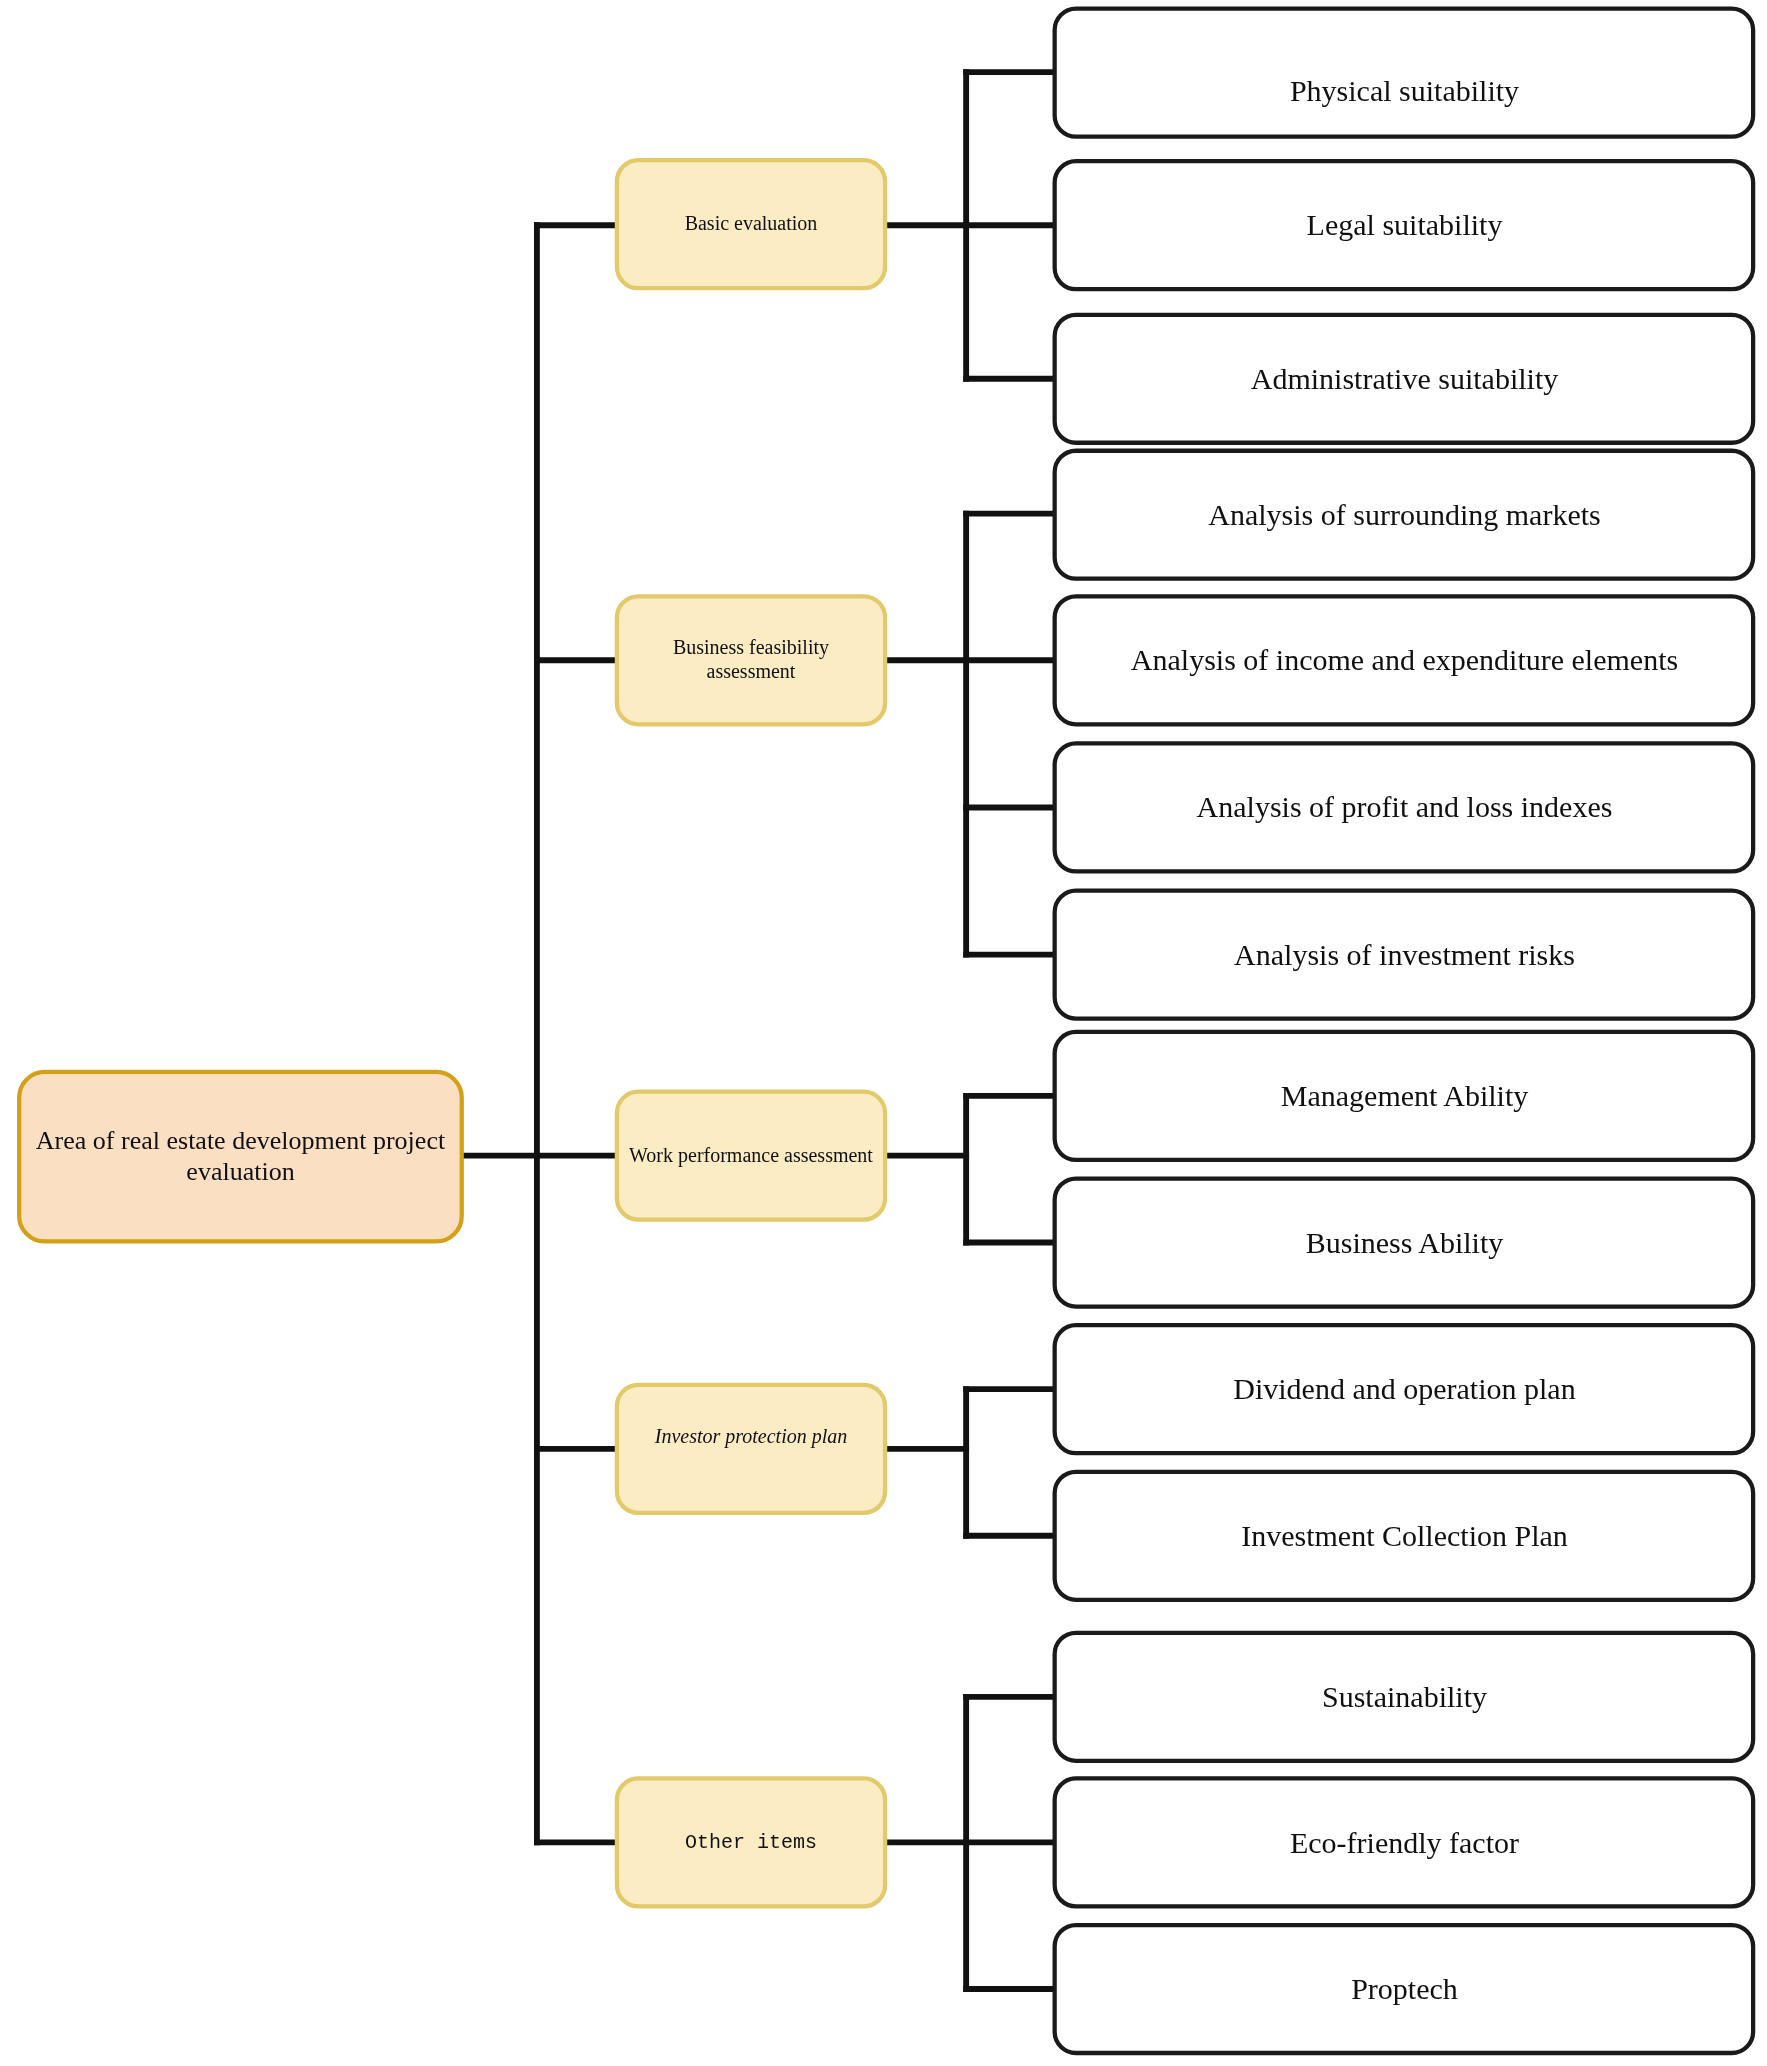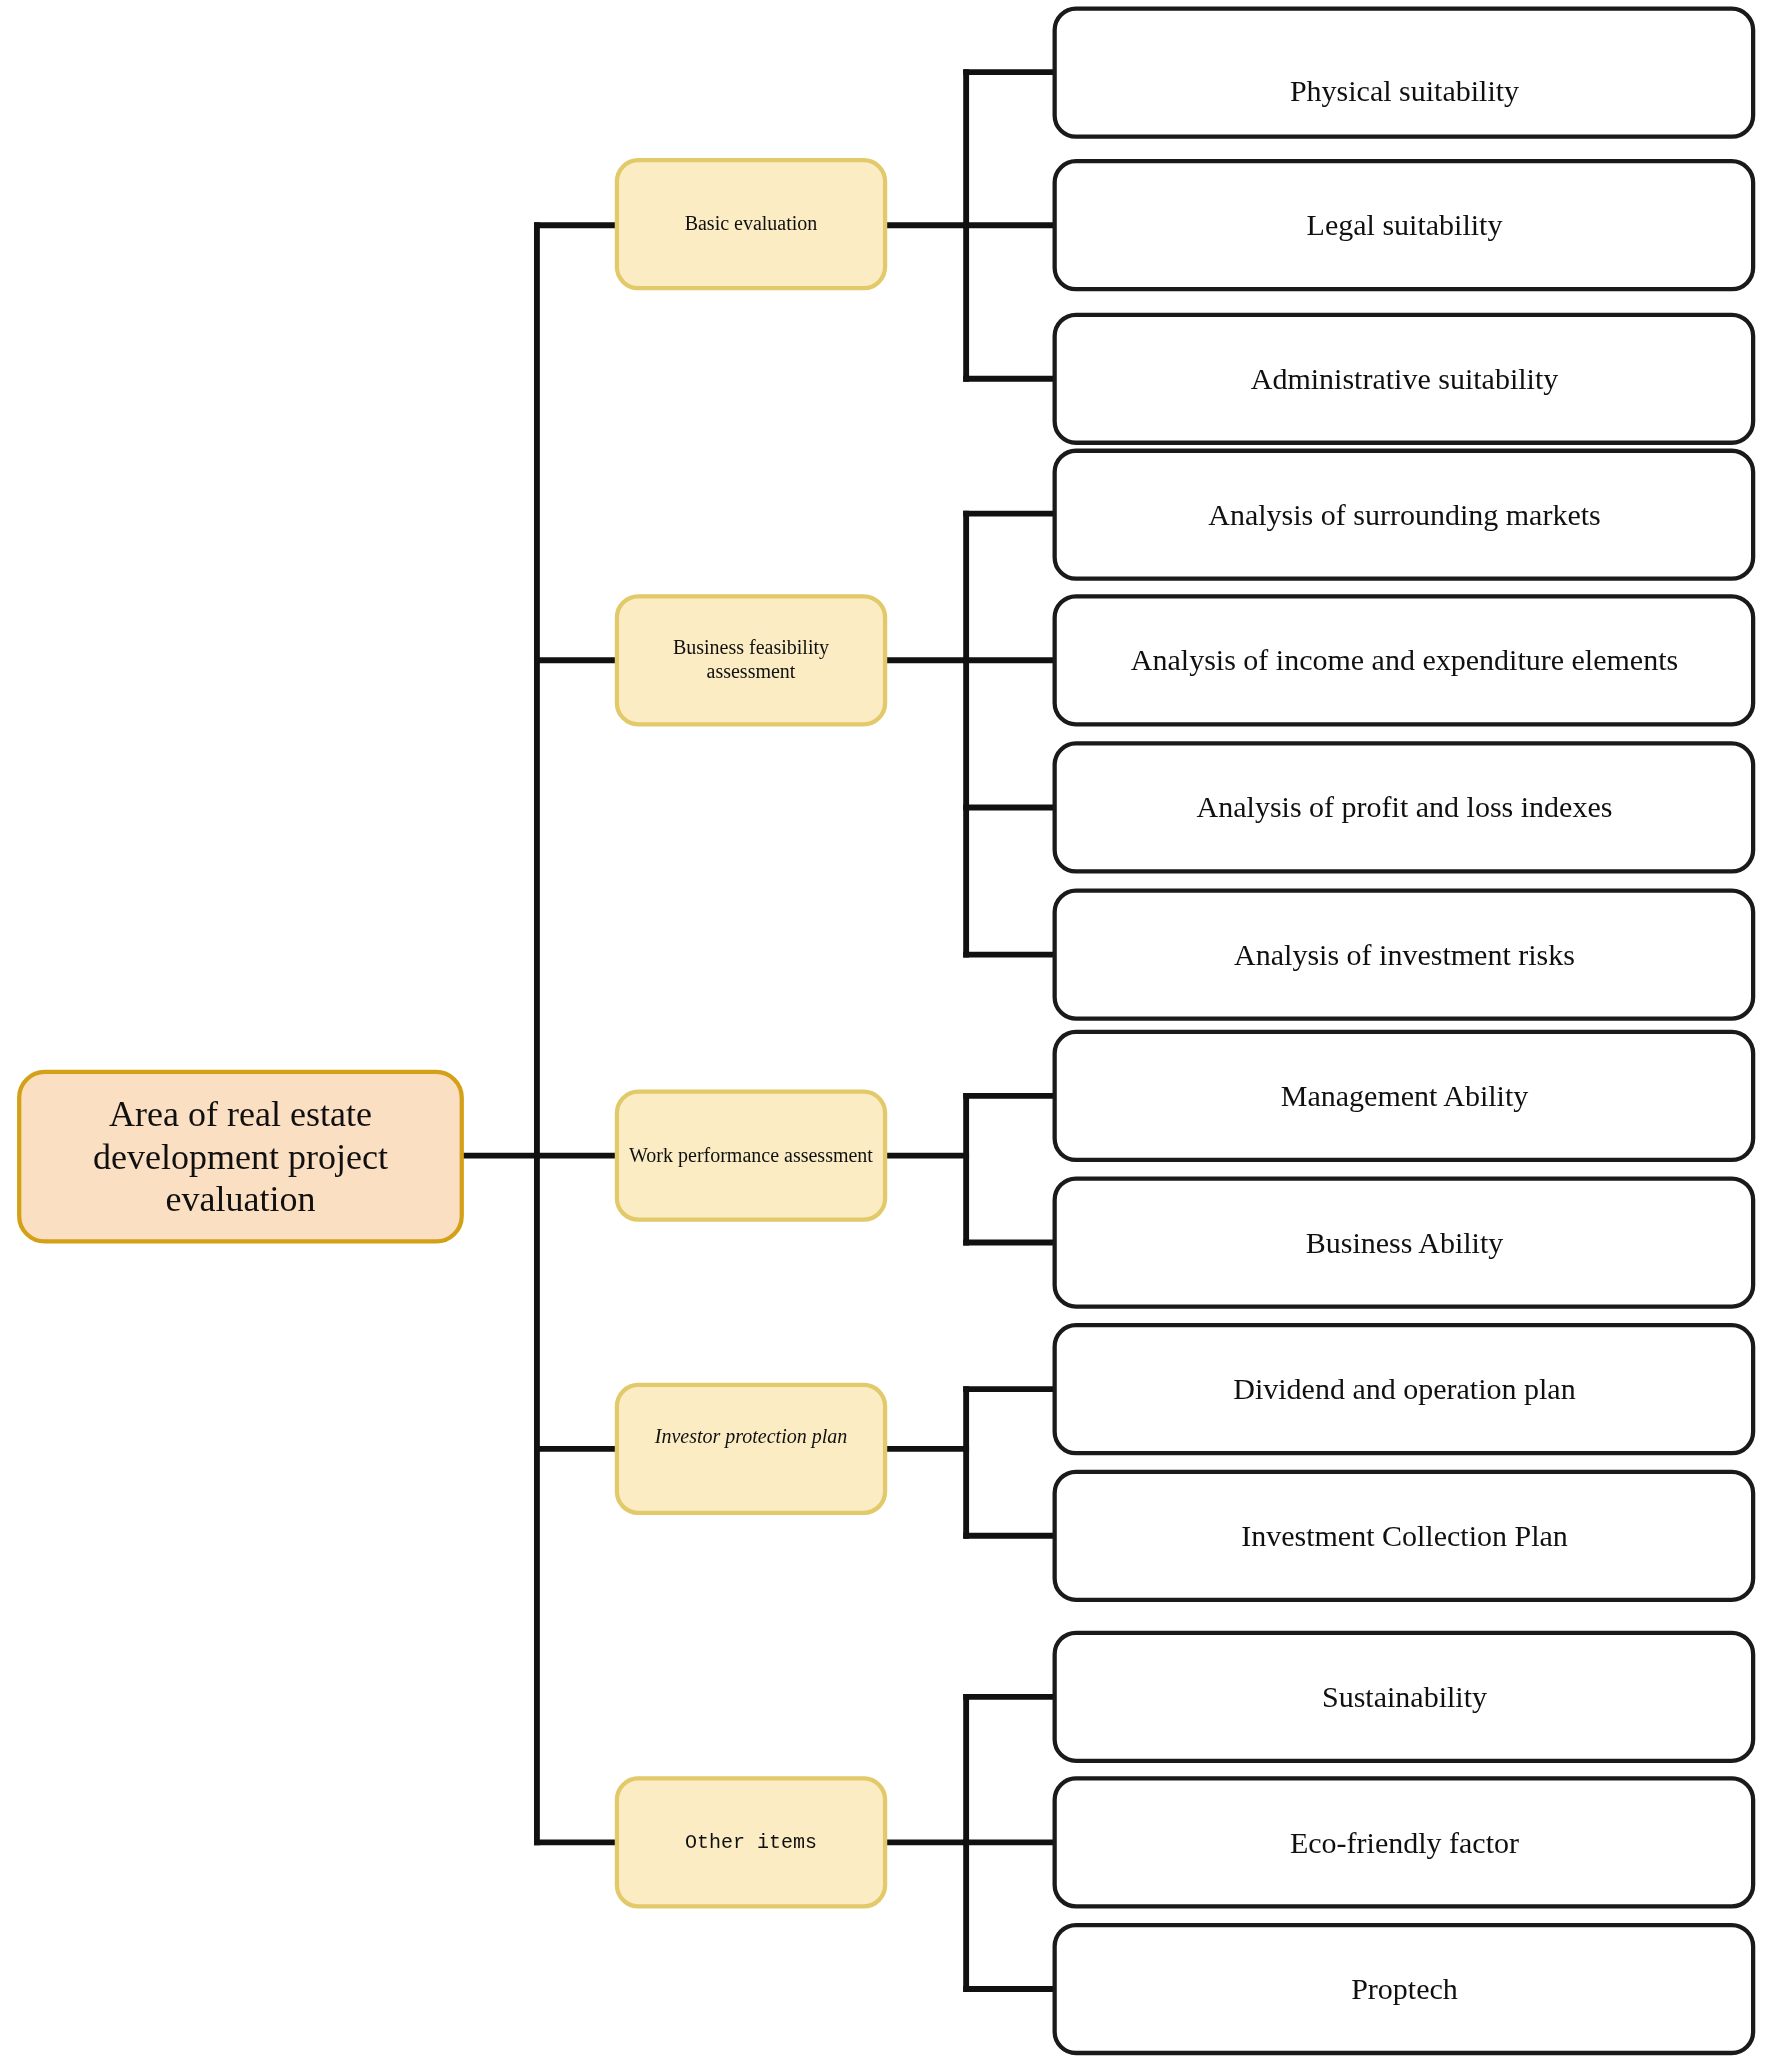--- a/index.html
+++ b/index.html
@@ -28,21 +28,21 @@
     align-items: center;
     justify-content: center;
     text-align: center;
     box-sizing: border-box;
     line-height: 1.18;
     color: #101010;
     padding: 0 9.6px;
     white-space: pre-line;
     pointer-events: auto;
   }
-  .lbl-root   { font-size: 36px; }
+  .lbl-root   { font-size: 26px; }
   .lbl-mid    { font-size: 20px; }
   .lbl-leaf   { font-size: 30px; }
 </style>
 </head>
 <body>
 
 <div id="diagram-root">
 
   <svg id="tree-svg" viewBox="0 0 3314 3874" xmlns="http://www.w3.org/2000/svg">
 

